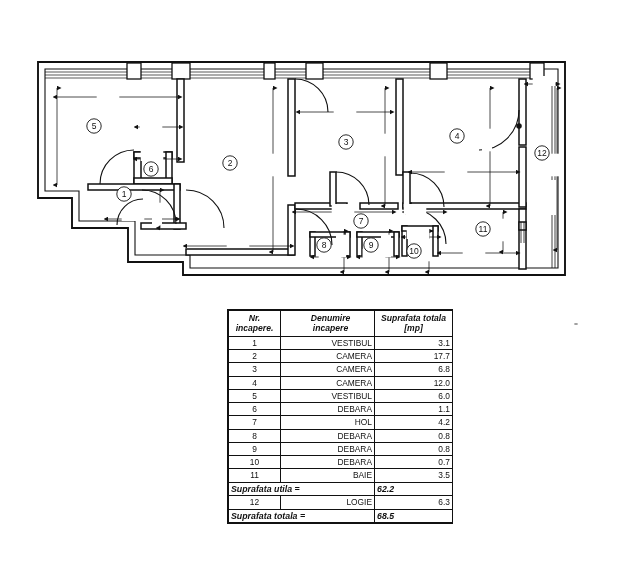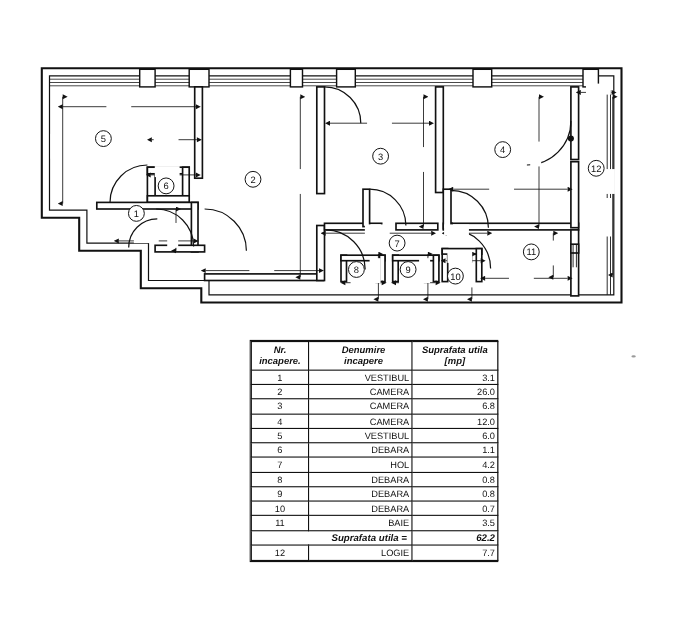--- a/index.html
+++ b/index.html
@@ -33,20 +33,21 @@
     position: absolute;
     left: 227px;
     top: 309px;
     width: 224px;
   }
   table.spec-table {
     border-collapse: collapse;
     width: 224px;
     table-layout: fixed;
     background: #fff;
+    border-radius: 30px;
   }
   table.spec-table td, table.spec-table th {
     border: 1px solid #111;
     font-size: 8.4px;
     line-height: 1.22;
     padding: 1px 2px;
     font-family: "Liberation Sans", sans-serif;
     height: 11px;
     box-sizing: border-box;
   }
@@ -61,22 +62,22 @@
   .col-nr   { width: 52px; text-align: center; }
   .col-name { width: 94px; text-align: right; padding-left: 7px !important; }
   .col-area { width: 78px; text-align: right; }
   tr.total-row td {
     font-weight: bold;
     font-style: italic;
     text-align: center;
     font-size: 8.8px;
     height: 13px;
   }
-  tr.total-row td.total-label { text-align: right; padding-right: 4px; }
-  tr.total-row td.total-val { text-align: right; }
+  tr.total-row td.total-label { text-align: left; padding-right: 4px; }
+  tr.total-row td.total-val { text-align: left; }
   .outer-frame { border: 1.6px solid #111; }
   .dot-artifact {
     position: absolute;
     left: 574px;
     top: 323px;
     width: 4px;
     height: 2px;
     background: #9a9a9a;
     border-radius: 50%;
   }
@@ -329,35 +330,35 @@
         <tr>
           <th class="col-nr">
             <span>Nr.</span><br>
             <span>incapere.</span>
           </th>
           <th class="col-name" style="text-align:center">
             <span>Denumire</span><br>
             <span>incapere</span>
           </th>
           <th class="col-area">
-            <span>Suprafata utila</span><br>
+            <span>Suprafata totala</span><br>
             <span>[mp]</span>
           </th>
         </tr>
       </thead>
       <tbody>
           <tr>
             <td class="col-nr">1</td>
             <td class="col-name">VESTIBUL</td>
             <td class="col-area">3.1</td>
           </tr>
           <tr>
             <td class="col-nr">2</td>
             <td class="col-name">CAMERA</td>
-            <td class="col-area">26.0</td>
+            <td class="col-area">17.7</td>
           </tr>
           <tr>
             <td class="col-nr">3</td>
             <td class="col-name">CAMERA</td>
             <td class="col-area">6.8</td>
           </tr>
           <tr>
             <td class="col-nr">4</td>
             <td class="col-name">CAMERA</td>
             <td class="col-area">12.0</td>
@@ -397,20 +398,24 @@
             <td class="col-name">BAIE</td>
             <td class="col-area">3.5</td>
           </tr>
           <tr class="total-row">
             <td class="total-label" colspan="2">Suprafata utila =</td>
             <td class="total-val">62.2</td>
           </tr>
           <tr>
             <td class="col-nr">12</td>
             <td class="col-name">LOGIE</td>
-            <td class="col-area">7.7</td>
+            <td class="col-area">6.3</td>
+          </tr>
+          <tr class="total-row">
+            <td class="total-label" colspan="2">Suprafata totala =</td>
+            <td class="total-val">68.5</td>
           </tr>
         </tbody>
     </table>
   </div>
 
   <div class="dot-artifact"></div>
 </div>
 
 </body></html>

